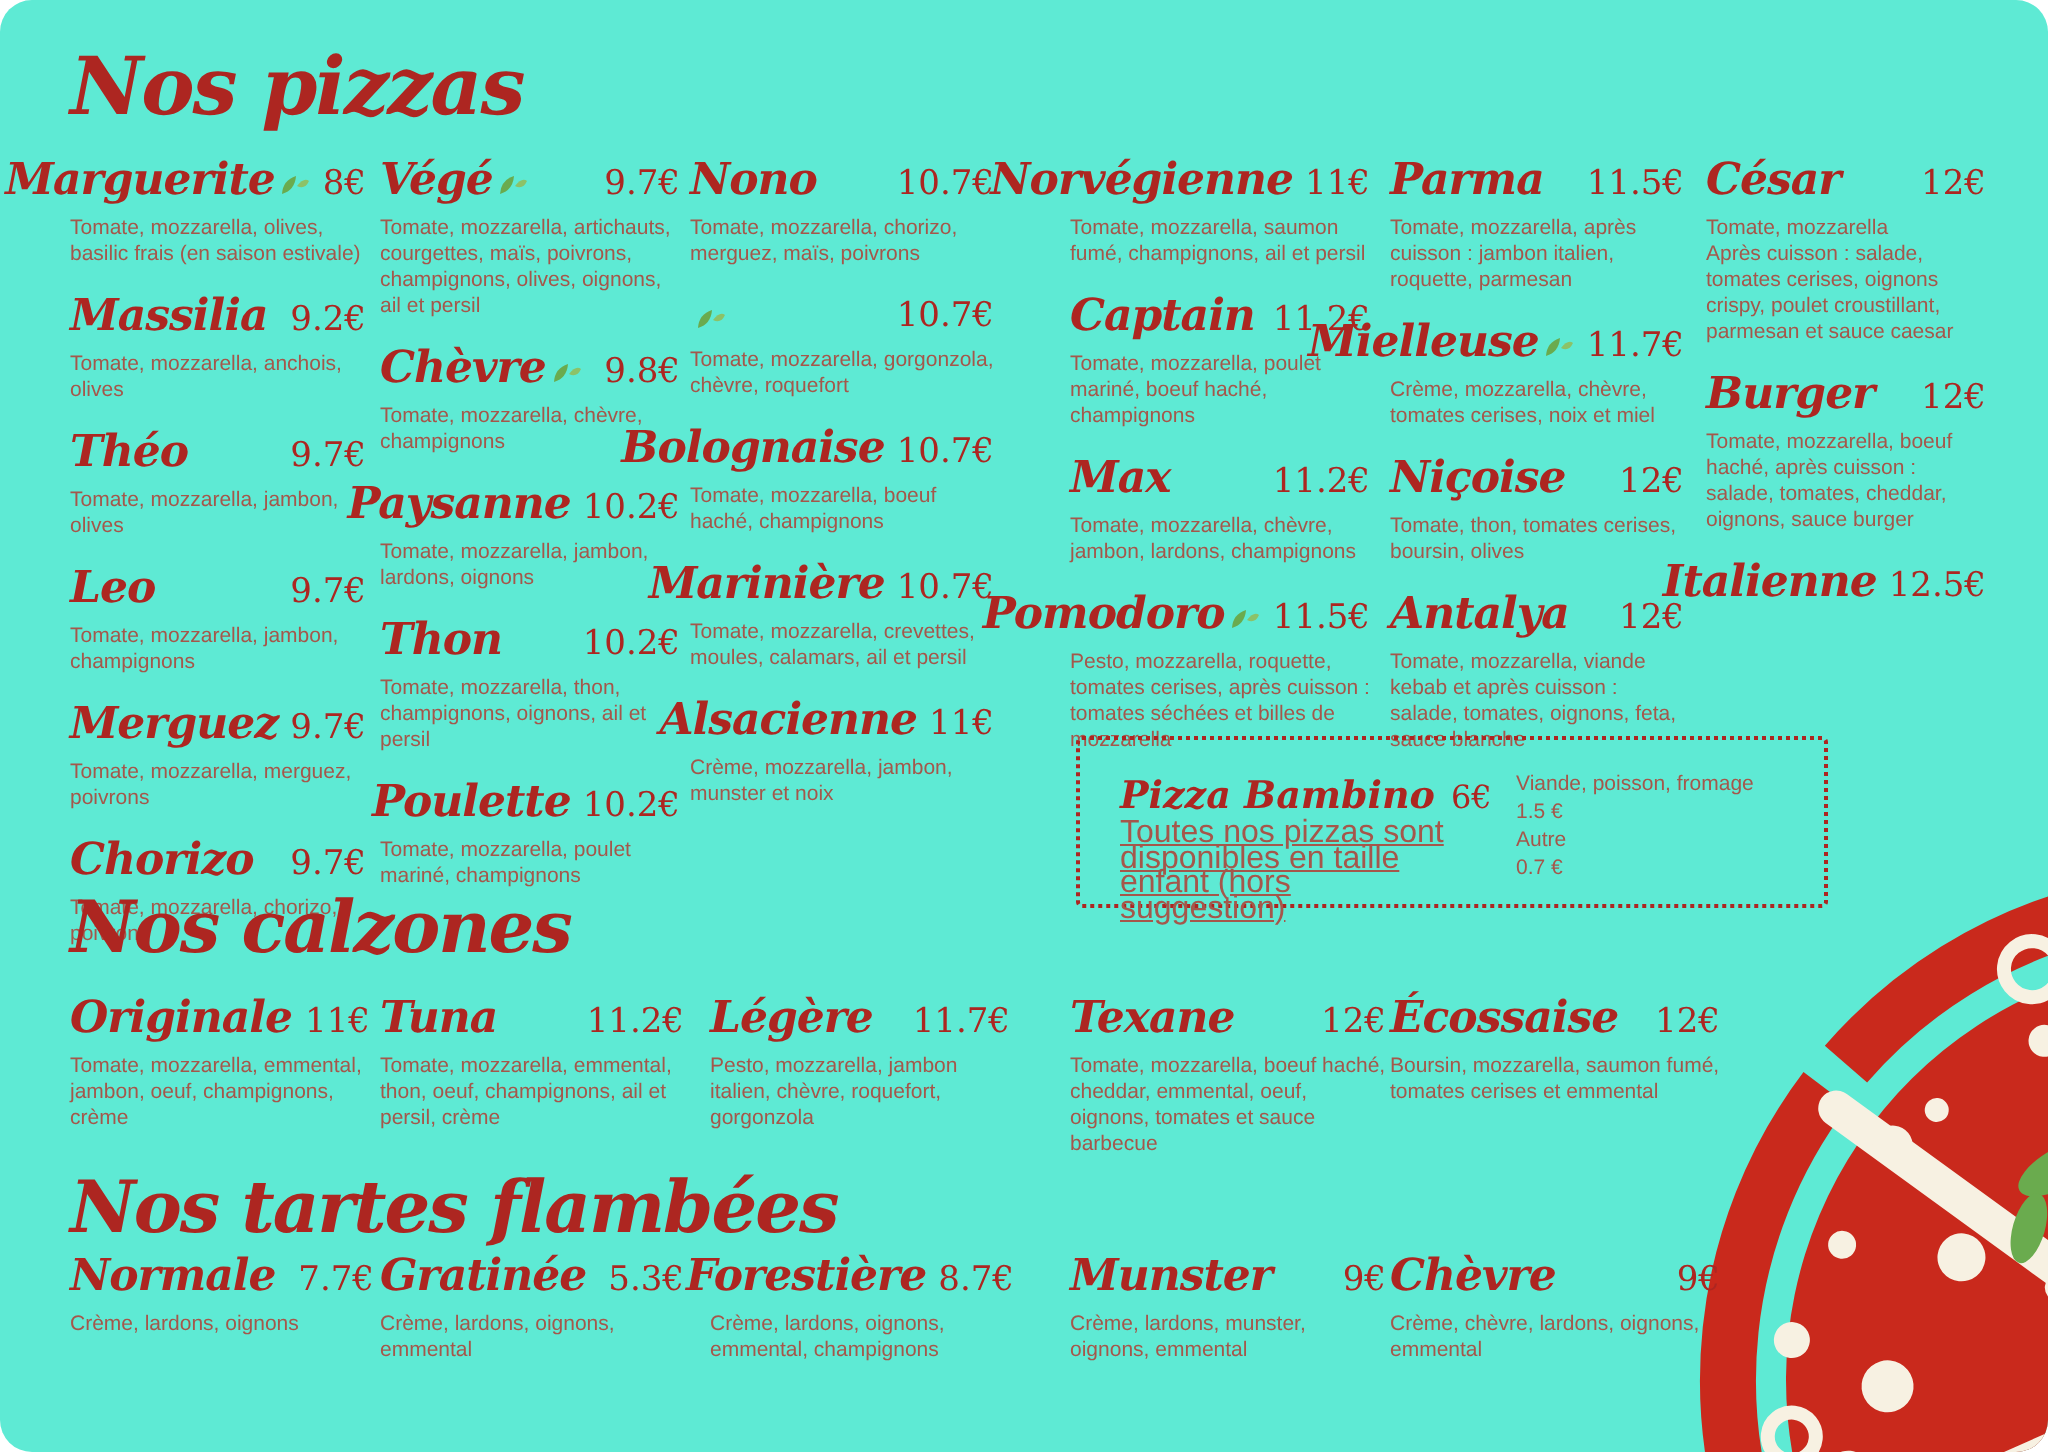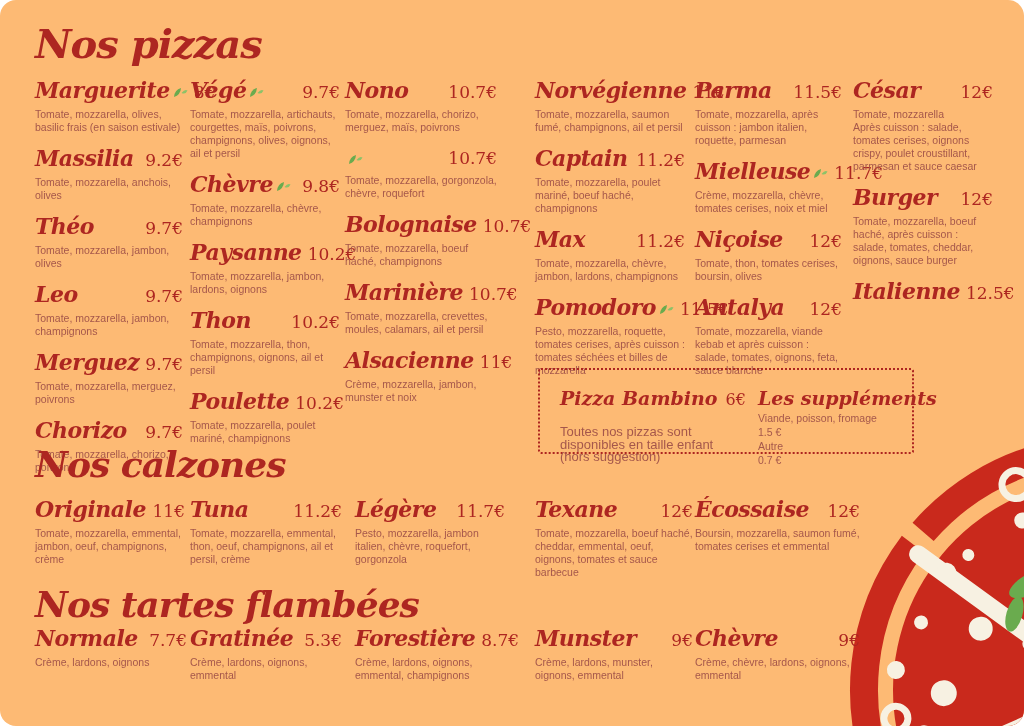--- a/index.html
+++ b/index.html
@@ -1,23 +1,23 @@
 <!DOCTYPE html>
 <html><head>
 <meta charset="utf-8">
 <style>
   html,body{margin:0;padding:0;width:1024px;height:726px;overflow:hidden;background:#fff;}
-  .page{position:absolute;inset:0;background:#fdba74;border-radius:16px;overflow:hidden;
+  .page{position:absolute;inset:0;background:#5eead4;border-radius:16px;overflow:hidden;
         font-family:"Liberation Sans",sans-serif;}
   .h1{position:absolute;margin:0;font-family:"DejaVu Serif",serif;font-style:italic;font-weight:700;
       color:#ad2621;font-size:40px;line-height:40px;letter-spacing:-1px;z-index:2;}
   .h2{font-size:36px;line-height:36px;}
   .col{position:absolute;z-index:2;}
   .item{margin-bottom:12px;}
-  .row{display:flex;align-items:baseline;}
+  .row{display:flex;align-items:baseline;justify-content:flex-end;}
   .nm{font-family:"DejaVu Serif",serif;font-style:italic;font-weight:600;font-size:22px;
       line-height:24px;color:#ad2621;letter-spacing:-0.5px;white-space:nowrap;}
   .leaf{margin-left:3px;align-self:center;flex:0 0 auto;}
   .pr{margin-left:auto;padding-left:6px;font-family:"DejaVu Serif",serif;font-weight:500;
       font-size:17px;line-height:24px;color:#ad2621;white-space:nowrap;}
   .ds{margin:4px 0 0;font-size:10.5px;line-height:13px;color:#a5574b;white-space:pre-line;}
   
   .p0{left:35px;top:78px;width:148px;}  .p1{left:190px;top:78px;width:150px;}
   .p2{left:345px;top:78px;width:152px;} .p3{left:535px;top:78px;width:150px;}
   .p4{left:695px;top:78px;width:147px;} .p5{left:853px;top:78px;width:140px;}
@@ -29,21 +29,21 @@
   .t2{left:355px;top:626px;width:152px;} .t3{left:535px;top:626px;width:158px;}
   .t4{left:695px;top:626px;width:165px;}
   
   .bbox{position:absolute;left:538px;top:368px;width:376px;height:86px;box-sizing:border-box;
         border:2px dotted #ad2621;border-radius:3px;display:flex;gap:26px;padding:15px 20px 12px;z-index:2;}
   .bb-left{width:172px;}
   .bb-title-row{display:flex;align-items:baseline;gap:8px;}
   .bb-title{font-family:"DejaVu Serif",serif;font-style:italic;font-weight:700;font-size:19px;
             line-height:26px;color:#ad2621;white-space:nowrap;}
   .bb-price{font-family:"DejaVu Serif",serif;font-size:16px;color:#ad2621;}
-  .bb-note{margin:15px 0 0;font-size:13px;line-height:12.5px;color:#a5574b;}
+  .bb-note{margin:0 0 0;font-size:16px;line-height:12.5px;color:#a5574b;text-decoration:underline;}
   .bb-right{flex:1;}
   .sup-row{display:flex;justify-content:space-between;font-size:10.5px;line-height:14px;color:#a5574b;flex-direction:column;}
   .pizza{position:absolute;left:825px;top:410px;z-index:1;}
 </style>
 </head>
 <body>
 
 <div class="page">
 
   <svg class="pizza" width="560" height="560" viewBox="0 0 560 560">
@@ -328,21 +328,20 @@
 
   <div class="bbox">
     <div class="bb-left">
       <div class="bb-title-row">
         <span class="bb-title">Pizza Bambino</span>
         <span class="bb-price">6€</span>
       </div>
       <p class="bb-note">Toutes nos pizzas sont disponibles en taille enfant (hors suggestion)</p>
     </div>
     <div class="bb-right">
-      <div class="bb-title">Les suppléments</div>
       <div class="sup-row">
         <span>Viande, poisson, fromage</span>
         <span>1.5 €</span>
       </div>
       <div class="sup-row">
         <span>Autre</span>
         <span>0.7 €</span>
       </div>
     </div>
   </div>

